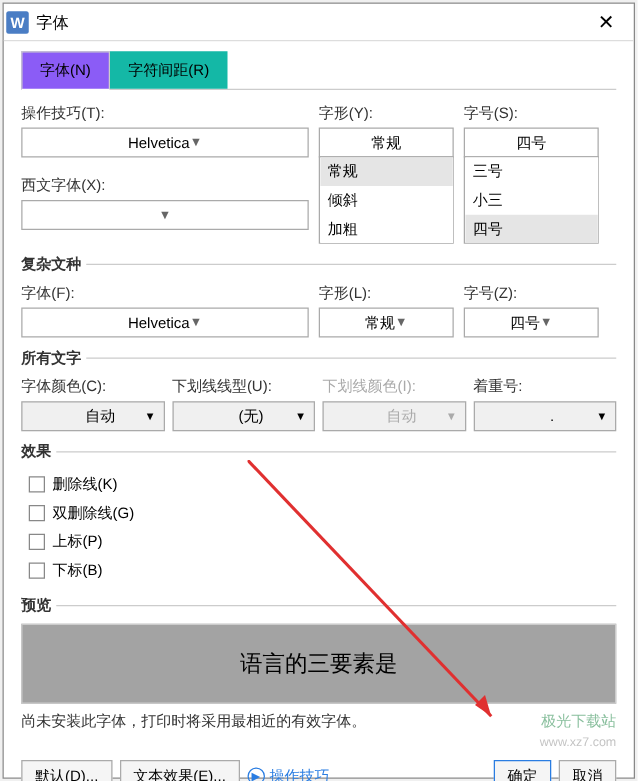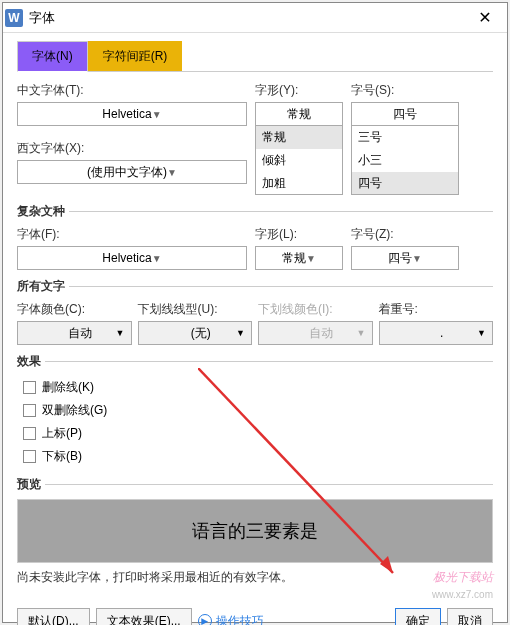--- a/index.html
+++ b/index.html
@@ -4,25 +4,25 @@
 <style>
 * { box-sizing: border-box; margin: 0; padding: 0; font-family: "Microsoft YaHei", "SimSun", sans-serif; font-size: 12px; }
 body { background: #f0f0f0; width: 510px; height: 625px; position: relative; }
 .dialog { background: #fff; border: 1px solid #888; width: 506px; height: 621px; margin: 2px; position: relative; }
 .titlebar { height: 30px; display: flex; align-items: center; padding: 0 2px; border-bottom: 1px solid #ddd; }
 .title-icon { width: 18px; height: 18px; background: #4a7dc4; color: #fff; display: flex; align-items: center; justify-content: center; font-weight: bold; border-radius: 2px; margin-right: 6px; font-size: 12px; }
 .title-text { flex: 1; font-size: 13px; }
 .close-btn { width: 40px; height: 28px; display: flex; align-items: center; justify-content: center; font-size: 16px; cursor: pointer; }
 .body { padding: 8px 14px; }
 .tabs { display: flex; border-bottom: 1px solid #ccc; margin-bottom: 10px; }
-.tab { padding: 6px 14px; border: 1px solid transparent; border-bottom: none; background: #eab308; cursor: pointer; }
+.tab { padding: 6px 14px; border: 1px solid transparent; border-bottom: none; background: #14b8a6; cursor: pointer; }
 .tab.active { background: #8b5cf6; border-color: #ccc; border-bottom: 1px solid #fff; margin-bottom: -1px; }
 .row { display: flex; gap: 8px; margin-bottom: 4px; }
 .col-left { width: 230px; }
-.col-mid { width: 88px; }
+.col-mid { width: 108px; }
 .col-right { width: 108px; }
 .label { display: block; margin-bottom: 3px; color: #333; }
 .select, .combo { width: 100%; height: 24px; border: 1px solid #aaa; padding: 2px 4px; background: #fff; display: flex; align-items: center; justify-content: center; }
 .select-arrow { font-size: 10px; color: #666; }
 .listbox { border: 1px solid #aaa; height: 70px; overflow-y: scroll; background: #fff; margin-top: -1px; }
 .listbox-item { padding: 3px 6px; }
 .listbox-item.selected { background: #e5e5e5; }
 .fieldset-title { display: flex; align-items: center; margin: 8px 0 6px; }
 .fieldset-title span { color: #333; font-weight: bold; }
 .fieldset-line { flex: 1; height: 1px; background: #ccc; margin-left: 4px; }
@@ -37,21 +37,21 @@
 .checkbox { width: 13px; height: 13px; border: 1px solid #888; margin-right: 6px; background: #fff; }
 .preview-box { border: 1px solid #ccc; height: 64px; display: flex; align-items: center; justify-content: center; background: #a3a3a3; margin-bottom: 6px; }
 .preview-text { font-family: "SimSun", serif; font-size: 18px; }
 .note { color: #333; margin-bottom: 10px; }
 .footer { display: flex; align-items: center; gap: 6px; padding: 4px 14px 10px; }
 .btn { height: 26px; padding: 0 10px; border: 1px solid #aaa; background: #f5f5f5; display: flex; align-items: center; cursor: pointer; }
 .btn.primary { border: 1.5px solid #2a7de2; }
 .link { color: #2a7de2; display: flex; align-items: center; gap: 4px; }
 .circle-icon { width: 14px; height: 14px; border: 1.5px solid #2a7de2; border-radius: 50%; display: inline-flex; align-items: center; justify-content: center; font-size: 9px; color: #2a7de2; }
 .spacer { flex: 1; }
-.watermark { position: absolute; right: 14px; bottom: 36px; opacity: 0.5; pointer-events: none; font-size: 12px; color: #ec4899; font-style: italic; }
+.watermark { position: absolute; right: 14px; bottom: 36px; opacity: 0.5; pointer-events: none; font-size: 12px; color: #15803d; }
 .watermark-sub { position: absolute; right: 14px; bottom: 22px; opacity: 0.5; pointer-events: none; font-size: 10px; color: #888; }
 .arrow-anno { position: absolute; left: 195px; top: 365px; width: 220px; height: 230px; pointer-events: none; }
 </style>
 </head>
 <body>
 
 <div class="dialog">
   <div class="titlebar">
     <div class="title-icon">W</div>
     <div class="title-text">字体</div>
@@ -59,29 +59,28 @@
   </div>
 
   <div class="body">
     <div class="tabs">
       <div class="tab active">字体(N)</div>
       <div class="tab">字符间距(R)</div>
     </div>
 
     <div class="row">
       <div class="col-left">
-        <span class="label">中文字体(T):</span>
+        <span class="label">操作技巧(T):</span>
         <div class="select">
           <span>Helvetica</span>
           <span class="select-arrow">▼</span>
         </div>
         <div style="height:14px"></div>
         <span class="label">西文字体(X):</span>
         <div class="select">
-          <span>(使用中文字体)</span>
           <span class="select-arrow">▼</span>
         </div>
       </div>
       <div class="col-mid">
         <span class="label">字形(Y):</span>
         <div class="combo">
             <span>常规</span>
           </div>
         <div class="listbox">
           <div class="listbox-item selected">常规</div>

